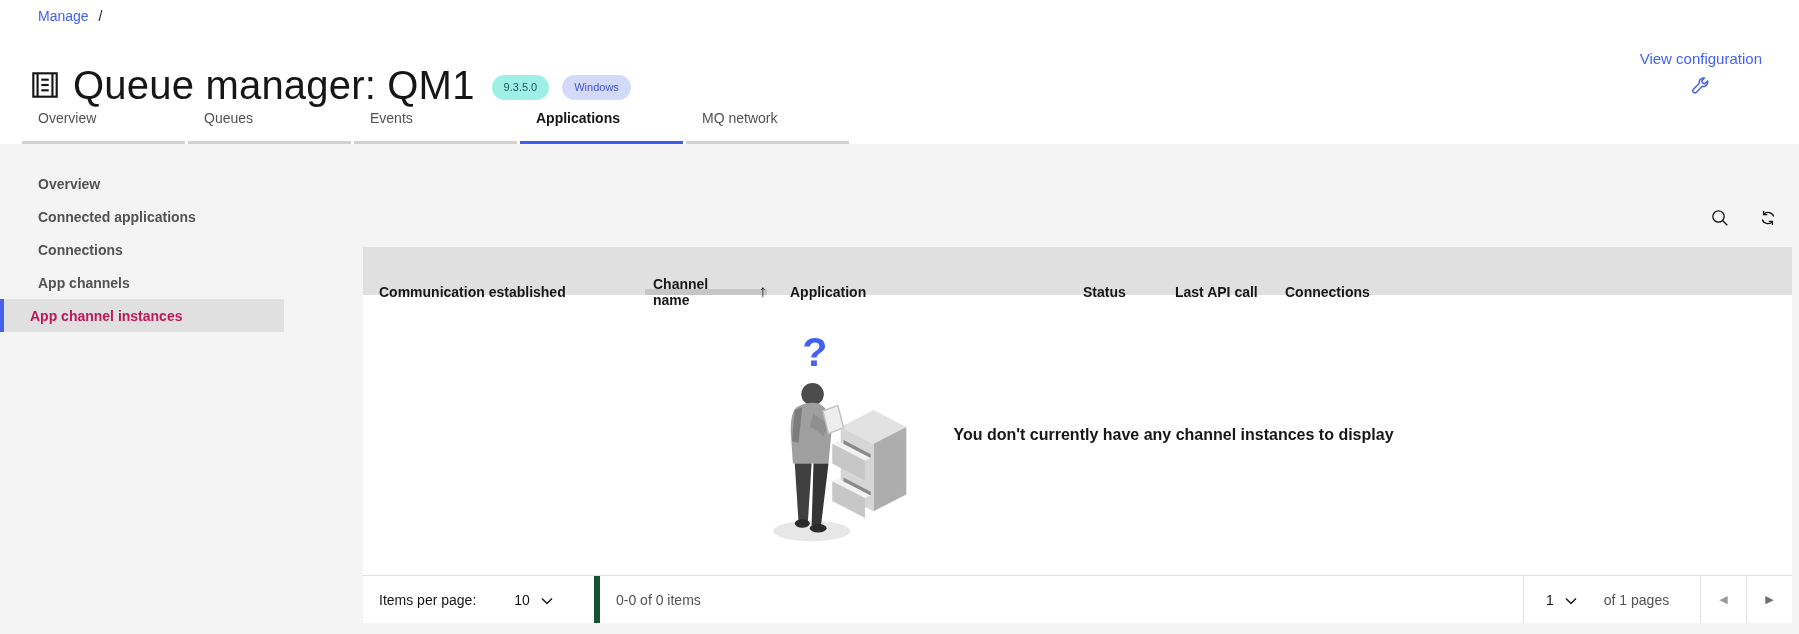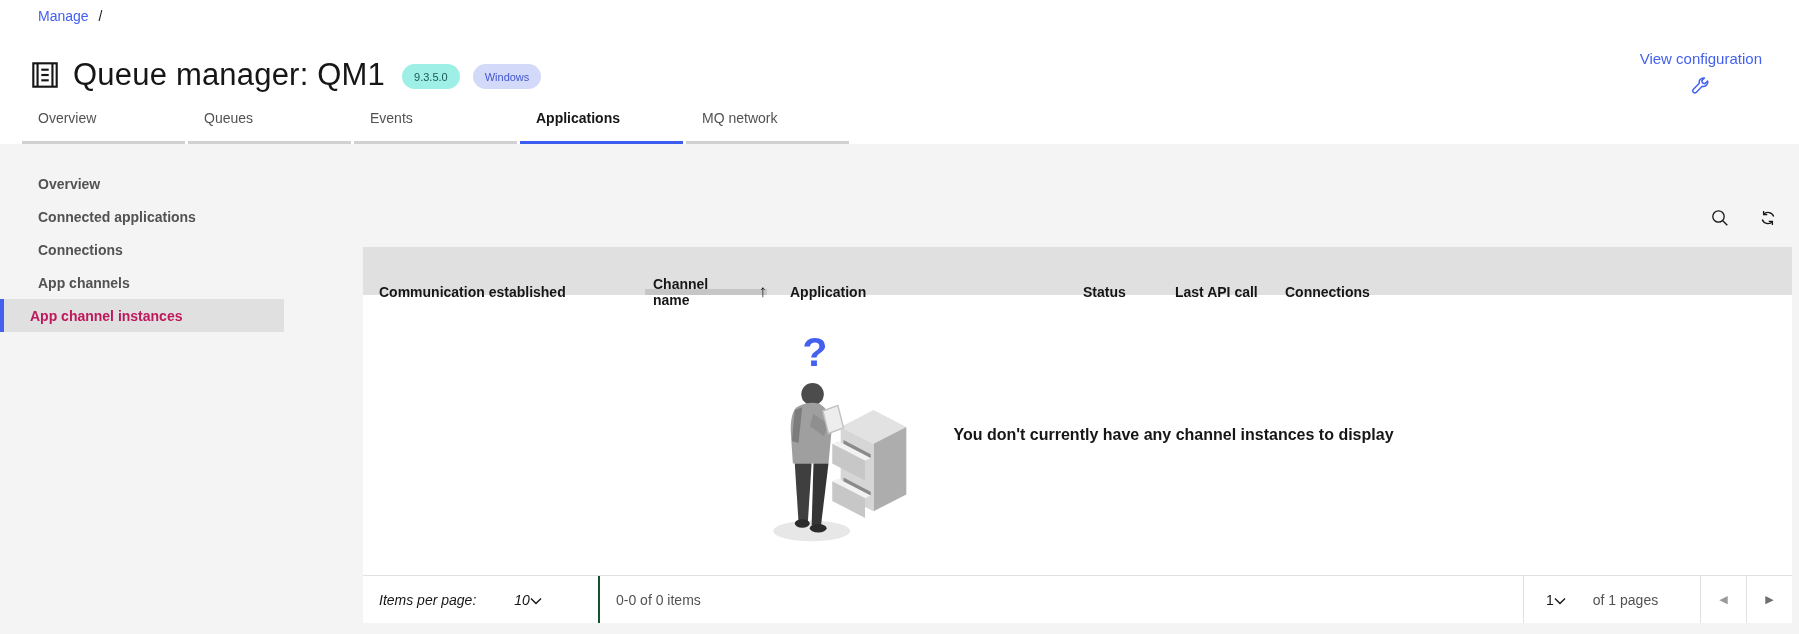--- a/index.html
+++ b/index.html
@@ -12,21 +12,21 @@
 
   
   .page-header { position:absolute; top:0; left:0; right:11px; height:144px; background:#fff; }
 
   .breadcrumb { position:absolute; left:38px; top:8px; font-size:14px; display:flex; gap:10px; align-items:center; }
   .breadcrumb .crumb-link { color:var(--accent,#4361ee); cursor:pointer; }
   .breadcrumb .crumb-sep { color:#161616; }
 
   .title-row { position:absolute; left:26px; top:36px; display:flex; align-items:center; }
   .qm-icon { width:38px; height:38px; display:flex; align-items:center; justify-content:center; }
-  .page-title { font-size:31px; font-weight:400; margin-left:9px; letter-spacing:.2px; }
+  .page-title { font-size:40px; font-weight:400; margin-left:9px; letter-spacing:.2px; }
   .badges { display:flex; gap:13px; margin-left:17px; margin-top:4px; }
   .badge { height:25px; border-radius:13px; padding:0 12px; font-size:11px; display:flex; align-items:center; }
   .badge-version { background:var(--version-badge-bg,#9ef0e6); color:var(--version-badge-text,#1c5a52); }
   .badge-platform { background:var(--platform-badge-bg,#d3d9f8); color:var(--platform-badge-text,#4356ce); }
 
   .view-config { position:absolute; right:26px; top:50px; display:flex; align-items:center; gap:9px;
                  color:var(--accent,#4361ee); font-size:15px; cursor:pointer;flex-direction:column; }
 
   
   .tabs { position:absolute; left:22px; top:95px; display:flex; height:49px; }
@@ -62,23 +62,23 @@
   .th.sorted { background:var(--sorted-column-bg,#c6c6c6); }
   .sort-arrow { font-size:17px; font-weight:400; margin-left:14px; }
 
   .tbody { height:280px; background:#ffffff; display:flex; align-items:center;
            justify-content:center; gap:42px; }
   .empty-message { font-size:16px; font-weight:700; color:#161616; }
 
   .tfoot { height:48px; background:#ffffff; border-top:1px solid #e0e0e0;
            display:flex; align-items:stretch; font-size:14px; }
   .foot-left { width:237px; display:flex; align-items:center; padding-left:16px;
-               border-right:2px solid #14532d;font-style:italic; }
+               border-right:6px solid #14532d; }
   .foot-left .ipp-label { margin-right:38px; }
-  .select { display:flex; align-items:center; cursor:pointer; }
+  .select { display:flex; align-items:center; gap:11px; cursor:pointer; }
   .foot-range { flex:1; display:flex; align-items:center; padding-left:16px; color:#525252; }
   .page-select { width:177px; border-left:1px solid #e0e0e0; display:flex; align-items:center;
                  padding-left:22px; }
   .page-select .of-pages { color:#525252; margin-left:27px; }
   .page-btn { width:46px; border-left:1px solid #e0e0e0; display:flex; align-items:center;
               justify-content:center; cursor:pointer; background:#fff; border-top:none; border-right:none; border-bottom:none; }
   .tri { font-size:11px; }
   .tri-prev { color:#9a9a9a; }
   .tri-next { color:#6e6e6e; }
 </style>

